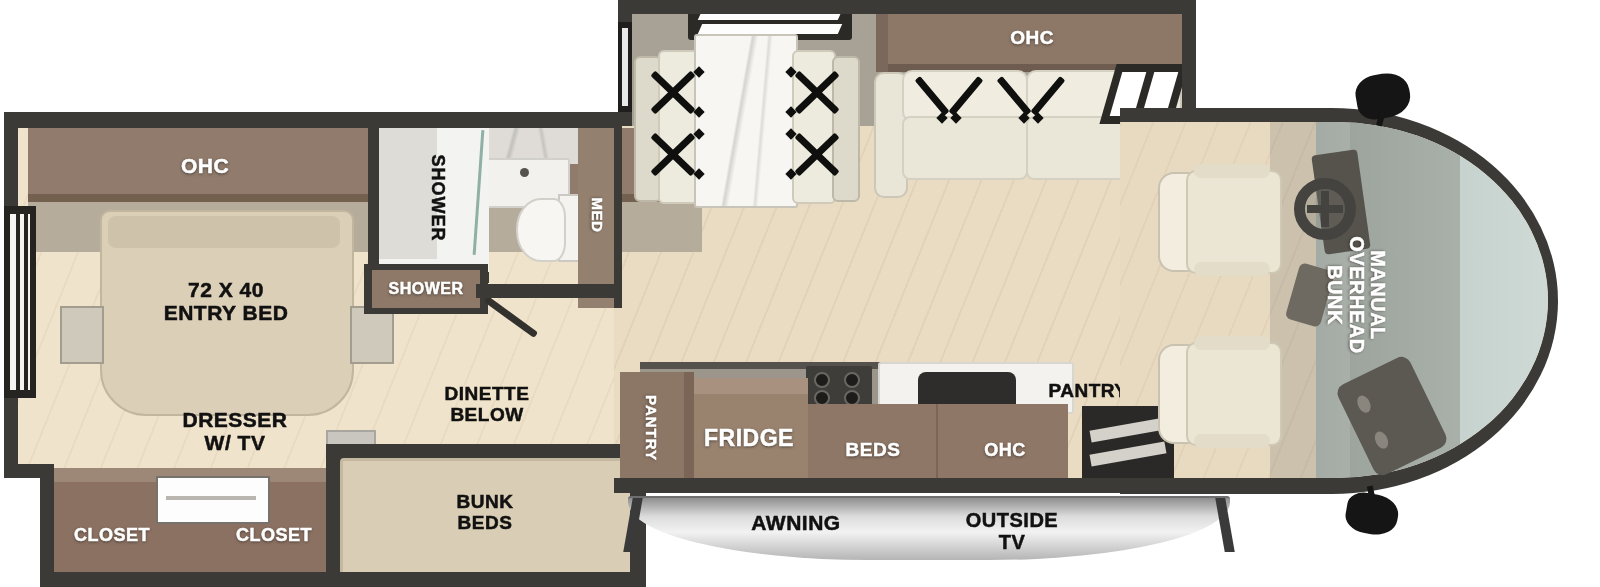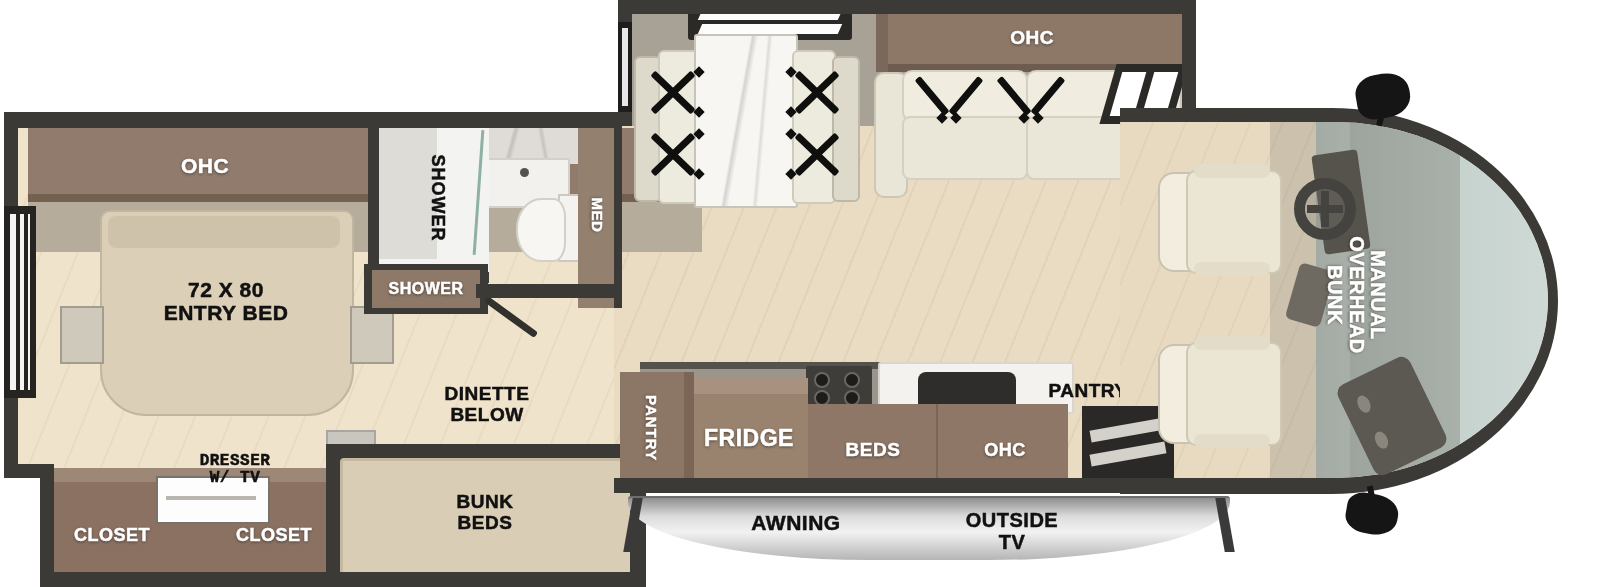--- a/index.html
+++ b/index.html
@@ -32,32 +32,32 @@
   <div class="a" style="left:28px;top:202px;width:674px;height:50px;background:#b5ac9c;"></div>
   <div class="a" style="left:28px;top:128px;width:674px;height:74px;background:#907b6c;">
     <div style="position:absolute;left:0;bottom:0;width:100%;height:8px;background:#73604f;"></div>
   </div>
   <div class="lbl white" style="left:130px;top:146px;width:150px;height:40px;font-size:21px;">OHC</div>
 
   <div class="a" style="left:100px;top:210px;width:250px;height:202px;background:#dccfb8;border:2px solid #c3b69e;border-radius:10px 10px 46px 46px;">
     <div style="position:absolute;left:6px;top:4px;width:232px;height:32px;background:#cfc2ab;border-radius:8px;"></div>
   </div>
   <div class="lbl black" style="left:120px;top:270px;width:212px;height:64px;font-size:21px;flex-direction:column;">
-    <span>72 X 80</span><span>ENTRY BED</span>
+    <span>72 X 40</span><span>ENTRY BED</span>
   </div>
   <div class="a" style="left:60px;top:306px;width:40px;height:54px;background:#cfc9bb;border:2px solid #a39d8f;"></div>
   <div class="a" style="left:350px;top:306px;width:40px;height:54px;background:#cfc9bb;border:2px solid #a39d8f;"></div>
 
   <div class="a" style="left:54px;top:468px;width:278px;height:107px;background:#8b7162;">
     <div style="position:absolute;left:0;top:0;width:100%;height:14px;background:#9d8776;"></div>
   </div>
   <div class="a" style="left:156px;top:476px;width:110px;height:44px;background:#fdfdfd;border:2px solid #77736c;">
     <div style="position:absolute;left:8px;top:18px;width:90px;height:4px;background:#b9b6af;"></div>
   </div>
-  <div class="lbl black" style="left:140px;top:450px;width:190px;height:40px;font-size:16px;flex-direction:column;font-family:Liberation Mono, monospace;">
+  <div class="lbl black" style="left:140px;top:412px;width:190px;height:40px;font-size:21px;flex-direction:column;">
     <span>DRESSER</span><span>W/ TV</span>
   </div>
   <div class="lbl white" style="left:60px;top:524px;width:104px;height:24px;font-size:18px;">CLOSET</div>
   <div class="lbl white" style="left:222px;top:524px;width:104px;height:24px;font-size:18px;">CLOSET</div>
 
   <div class="a" style="left:480px;top:128px;width:100px;height:36px;background:#dfdcd7;background-image:linear-gradient(105deg,transparent 30%,rgba(150,150,148,.4) 33%,transparent 37%),linear-gradient(80deg,transparent 60%,rgba(150,150,148,.35) 63%,transparent 66%);"></div>
   <div class="a" style="left:486px;top:158px;width:80px;height:46px;background:#f2f1ed;border:2px solid #d2d0ca;border-radius:3px;">
     <div style="position:absolute;left:32px;top:8px;width:9px;height:9px;background:#55524d;border-radius:50%;"></div>
   </div>
   <div class="a" style="left:558px;top:194px;width:22px;height:64px;background:#f4f3ef;border:2px solid #ccc9c2;"></div>

